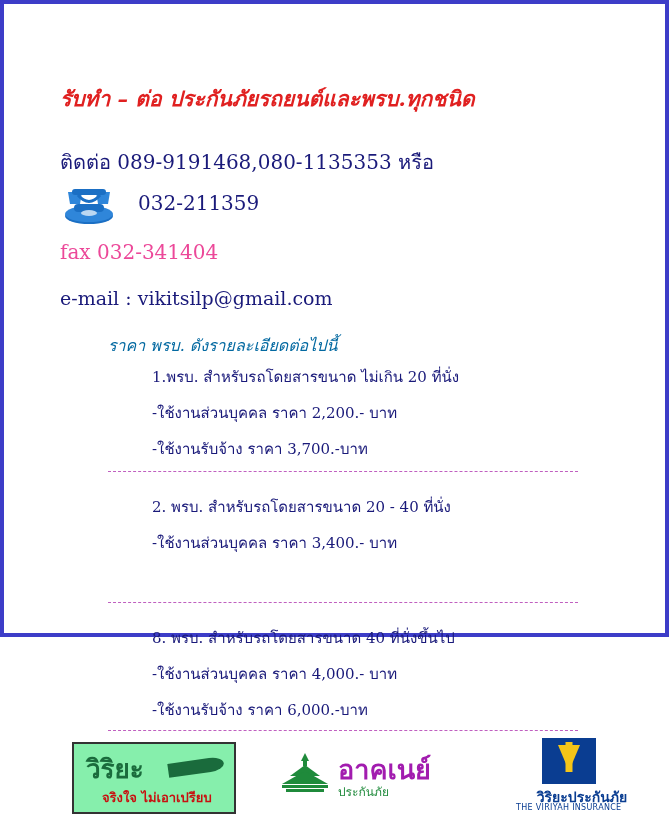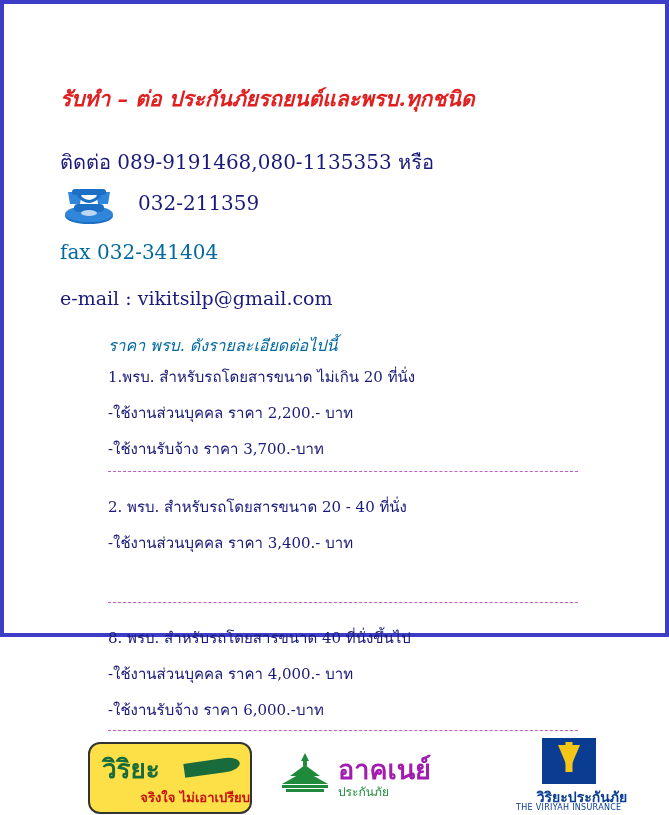--- a/index.html
+++ b/index.html
@@ -70,21 +70,21 @@
     color: #1a1a7a;
     white-space: nowrap;
   }
 
   .fax-line {
     position: absolute;
     left: 52px;
     top: 232px;
     font-family: "DejaVu Serif", serif;
     font-size: 20px;
-    color: #0369a1;
+    color: #ec4899;
     white-space: nowrap;
   }
 
   .email-line {
     position: absolute;
     left: 52px;
     top: 279px;
     font-family: "DejaVu Serif", serif;
     font-size: 19px;
     color: #1a1a7a;
@@ -106,20 +106,21 @@
     position: absolute;
     left: 100px;
     width: 520px;
     font-family: "DejaVu Serif", serif;
     font-size: 15px;
     color: #1a1a7a;
   }
   .body-block .line {
     white-space: nowrap;
     margin-bottom: 12px;
+    margin-left: 44px;
   }
   .body-block .line.title {
     font-weight: normal;
   }
 
   .blk1 { top: 357px; }
   .blk2 { top: 487px; }
   .blk3 { top: 618px; }
 
   .divider {
@@ -137,27 +138,27 @@
   .logos {
     position: absolute;
     left: 0;
     top: 730px;
     width: 669px;
     height: 80px;
   }
 
   .logo-viriyah-yellow {
     position: absolute;
-    left: 80px;
+    left: 64px;
     top: 4px;
     width: 160px;
     height: 68px;
-    background: #fde047;
+    background: #86efac;
     border: 2px solid #333333;
-    border-radius: 12px;
+    border-radius: 0;
     overflow: hidden;
   }
   .logo-viriyah-yellow .mark {
     position: absolute;
     left: 12px;
     top: 4px;
     font-family: "DejaVu Serif", serif;
     font-weight: bold;
     font-size: 26px;
     color: #1a6b3c;
@@ -171,26 +172,27 @@
     height: 14px;
     background: #1a6b3c;
     border-radius: 0 50% 50% 0 / 0 100% 100% 0;
     transform: rotate(-8deg);
   }
   .logo-viriyah-yellow .tag {
     position: absolute;
     left: 0;
     right: 0;
     bottom: 4px;
-    text-align: right;
+    text-align: left;
     font-family: "DejaVu Serif", serif;
     font-weight: bold;
     font-size: 13px;
     color: #c81010;
     white-space: nowrap;
+    padding-left: 28px;
   }
 
   .logo-southeast {
     position: absolute;
     left: 268px;
     top: 12px;
     width: 200px;
     height: 56px;
   }
   .logo-southeast .temple {

